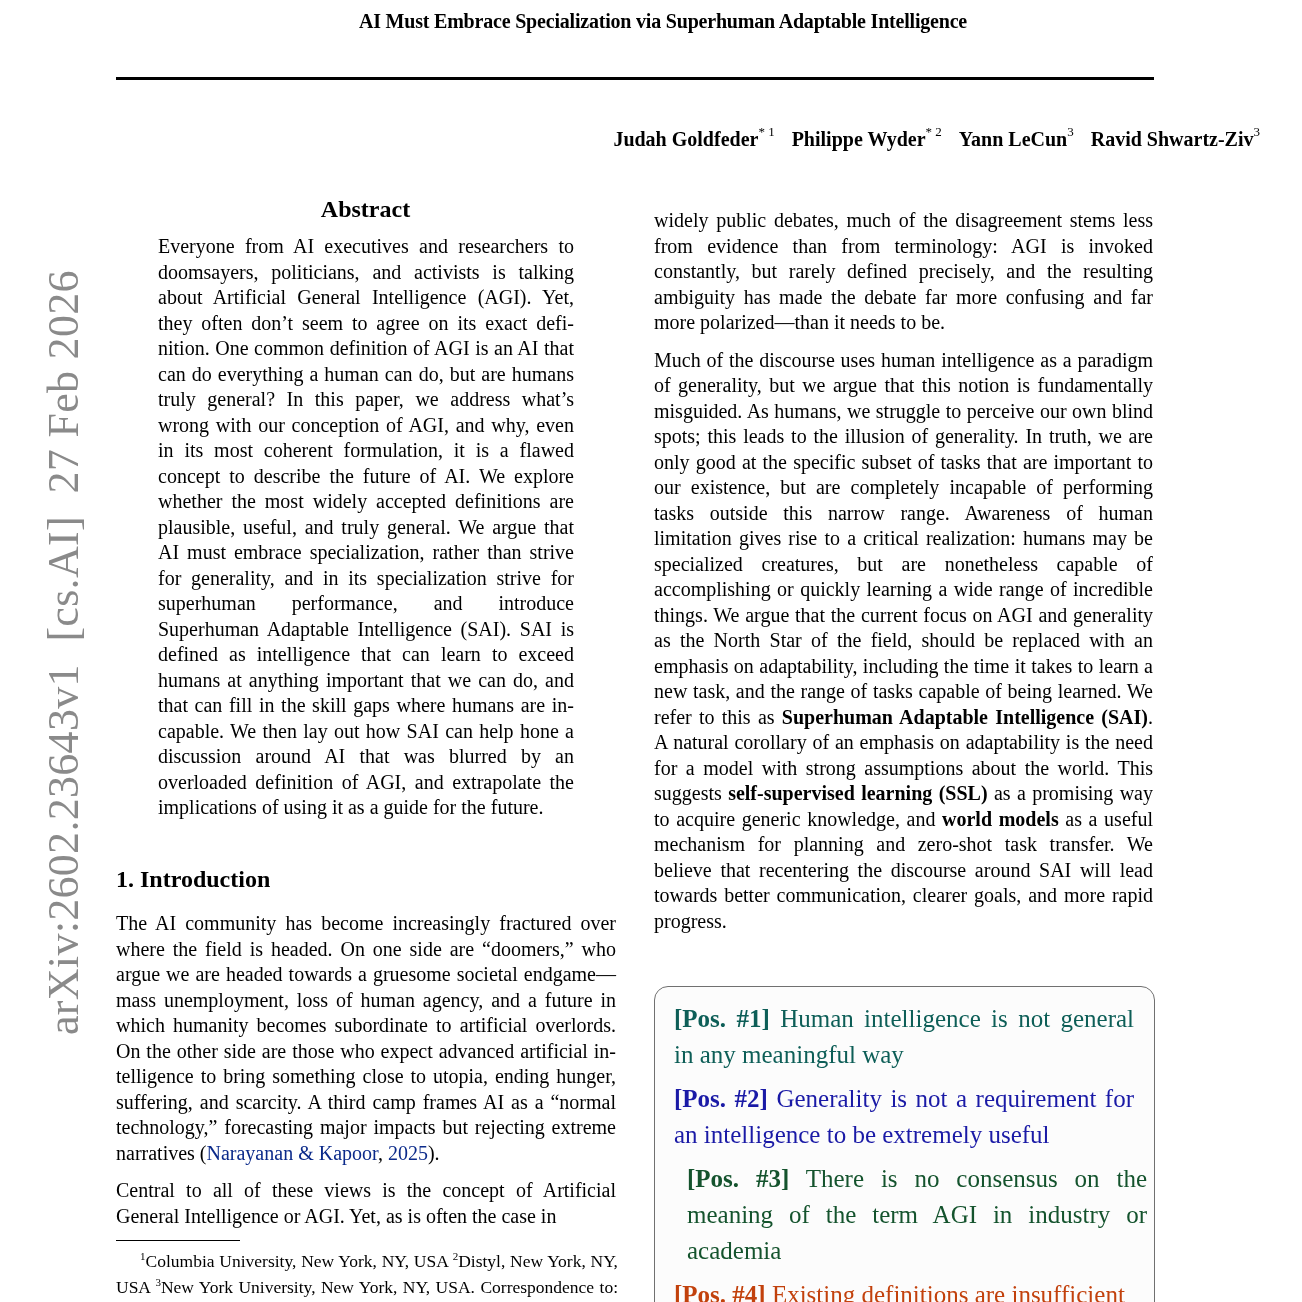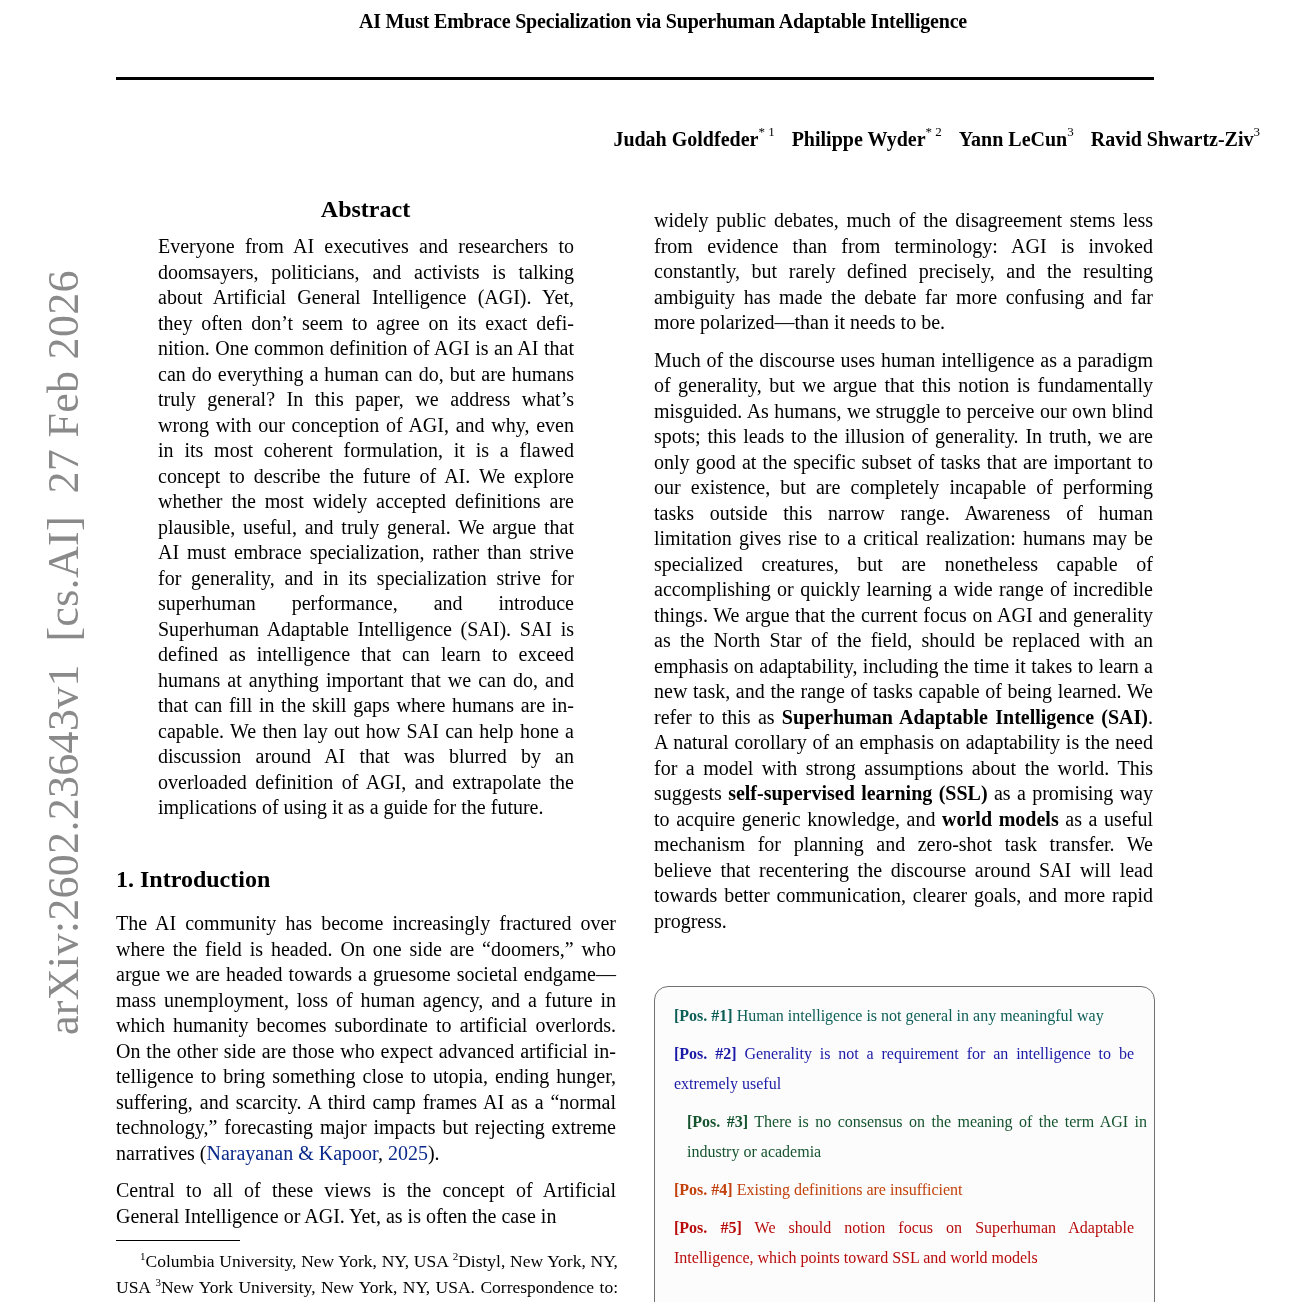--- a/index.html
+++ b/index.html
@@ -25,21 +25,21 @@
   .right-col { position: absolute; left: 654px; width: 499px; top: 208px; font-size: 20px; line-height: 25.5px;
                text-align: justify; }
   .cite { color: #0b2a8a; }
   .footnote-rule { position: absolute; left: 116px; top: 1240px; width: 124px; height: 1px; background: #000; }
   .footnote { position: absolute; left: 116px; width: 502px; top: 1246px; font-size: 17.5px; line-height: 21px;
               text-align: justify; text-indent: 24px; }
   .footnote sup { font-size: 11px; }
   .positions-box { position: absolute; left: 654px; top: 986px; width: 480px; height: 340px;
                    border: 1.5px solid #707070; border-radius: 14px; background: #fcfcfc; padding: 14px 0 0 19px;
                    box-sizing: content-box; }
-  .pos { font-size: 16px; line-height: 30px; margin-bottom: 8px; text-align: justify; width: 460px; }
+  .pos { font-size: 25px; line-height: 36px; margin-bottom: 8px; text-align: justify; width: 460px; }
   .pos .tag { font-weight: bold; }
 </style>
 </head>
 <body>
 
 <div class="title">AI Must Embrace Specialization via Superhuman Adaptable Intelligence</div>
 <div class="rule"></div>
 
 <div class="authors">
   <span class="author"><span>Judah Goldfeder</span><sup>* 1</sup></span>

